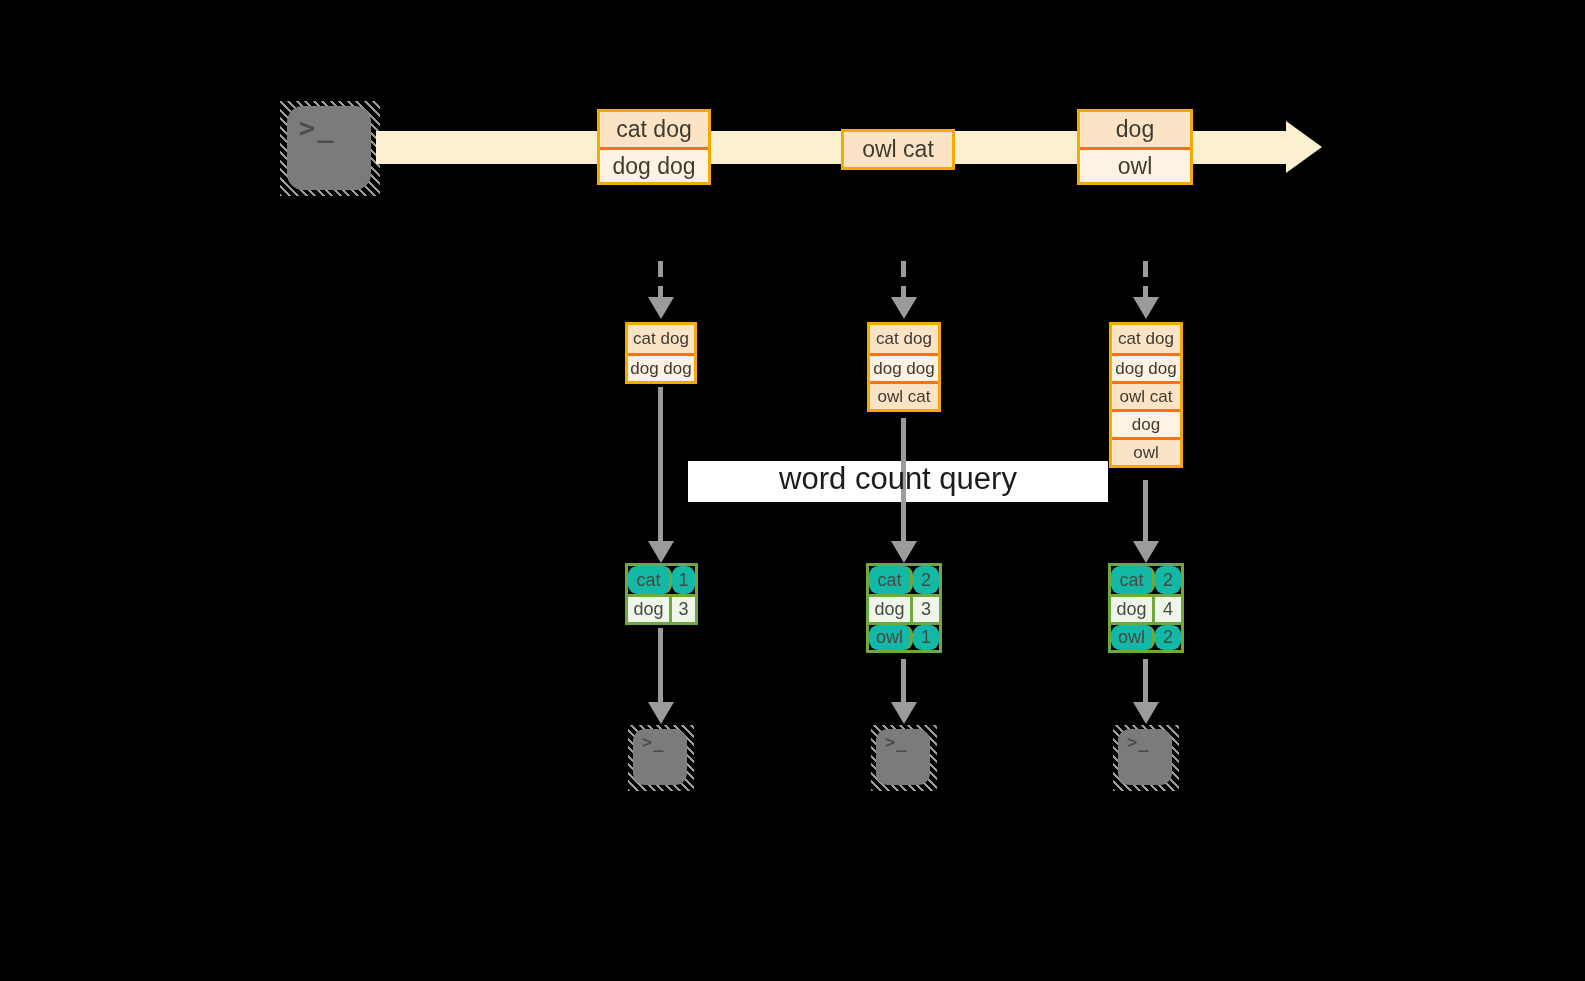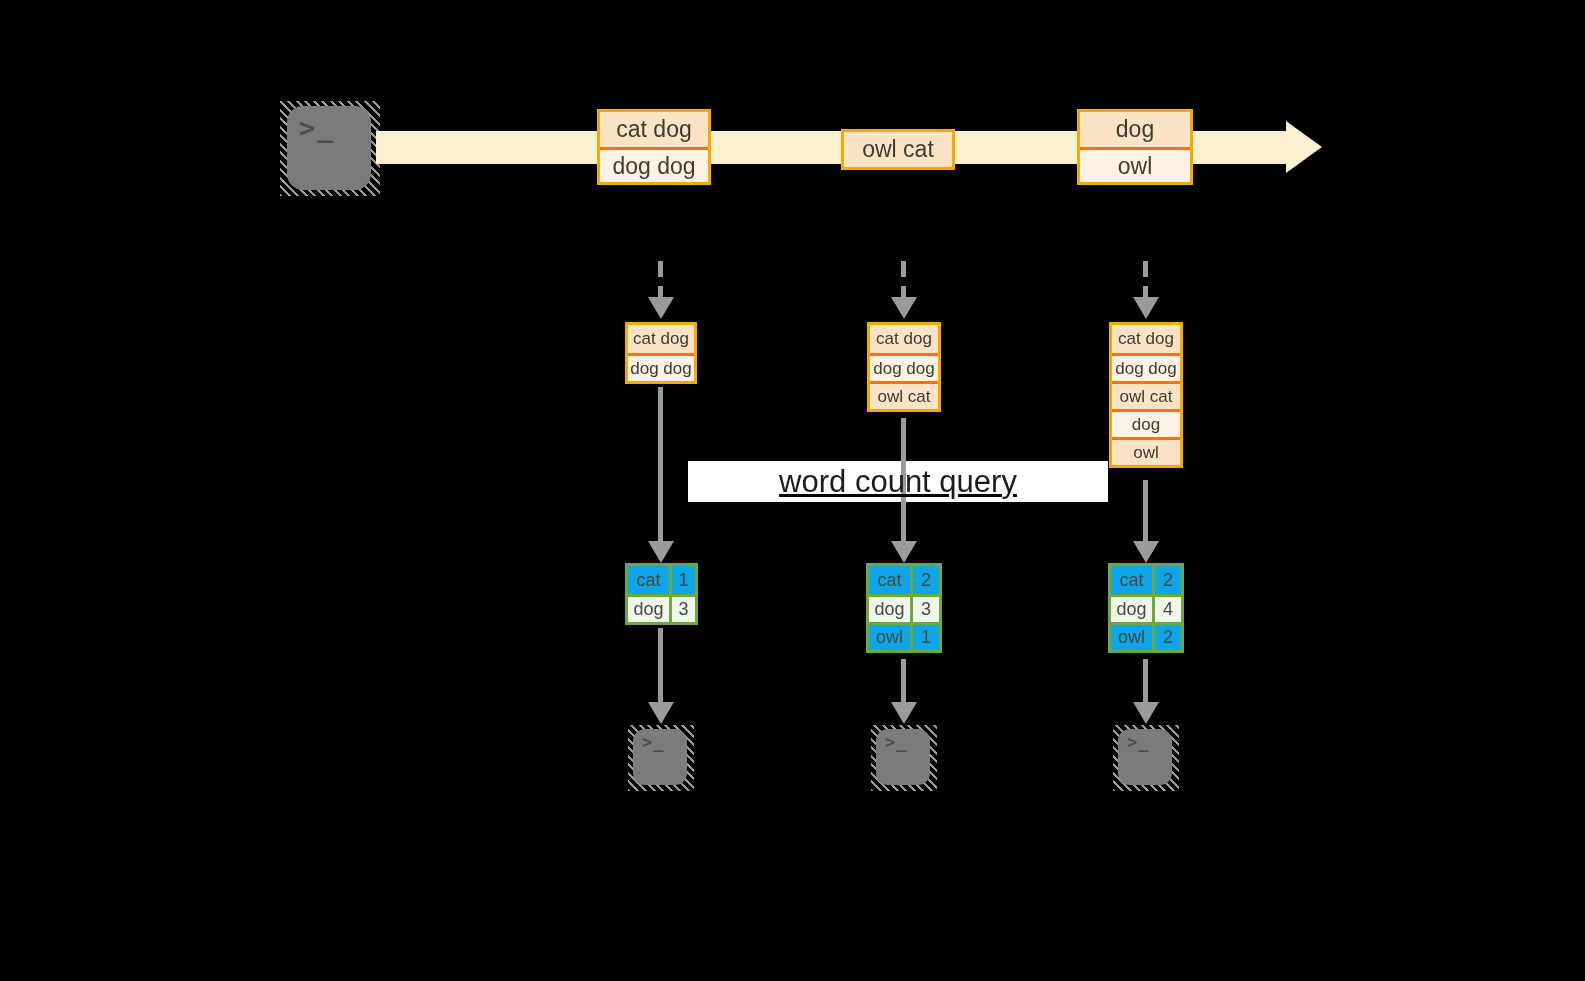--- a/index.html
+++ b/index.html
@@ -35,31 +35,31 @@
   .stream-row{height:35px;font-size:23px;}
   .acc-row{height:28px;font-size:17px;}
   
   .aline{position:absolute;width:5px;background:#9b9b9b;z-index:5;}
   .aline-dashed{position:absolute;width:5px;z-index:5;
     background:repeating-linear-gradient(to bottom,#9b9b9b 0 16px,transparent 16px 25px);}
   .ahead{position:absolute;width:0;height:0;z-index:5;
     border-top:22px solid #9b9b9b;border-left:13px solid transparent;border-right:13px solid transparent;}
   
   .wcq{position:absolute;left:688px;top:461px;width:420px;height:41px;
-    display:flex;align-items:center;justify-content:center;text-decoration:underline;}
+    display:flex;justify-content:center;}
   .wcq-bg{position:absolute;inset:0;background:#ffffff;z-index:4;}
   .wcq-text{position:relative;z-index:6;font-size:31px;color:#1c1c1c;}
   
   .gtable{position:absolute;border:3px solid #6FA83D;box-sizing:border-box;z-index:2;top:563px;}
   .grow{display:flex;height:28px;box-sizing:border-box;}
   .grow + .grow{border-top:3px solid #6FA83D;}
   .gcell{display:flex;align-items:center;justify-content:center;font-size:18px;color:#474a40;box-sizing:border-box;}
   .gword{flex:0 0 44px;border-right:3px solid #6FA83D;}
   .gcount{flex:1;}
-  .g-dark{background:#0ea5e9;}
+  .g-dark{background:#14b8a6;border-radius:9px;}
   .g-light{background:#F1F6EB;}
 </style>
 </head>
 <body>
 
 <div id="canvas">
 
   <div class="term term-lg">
     <div class="term-hatch"></div>
     <div class="term-body">

